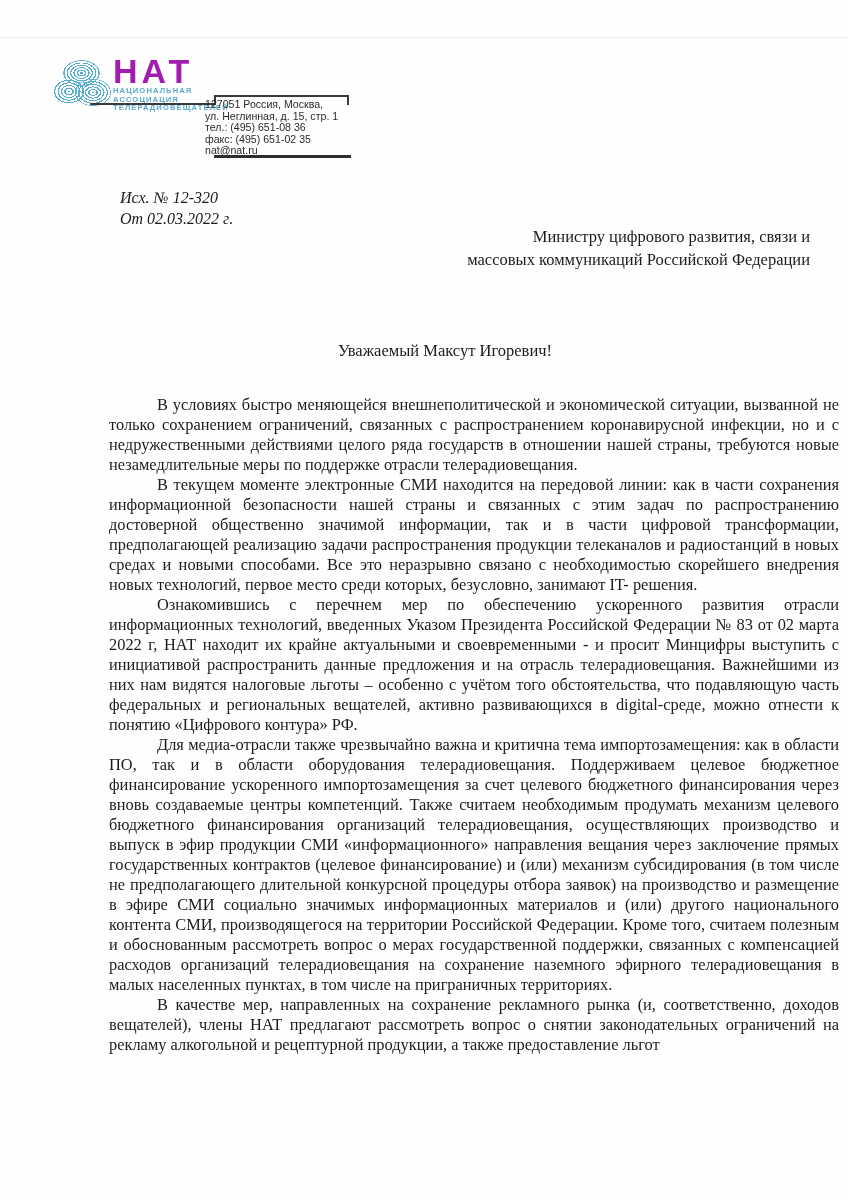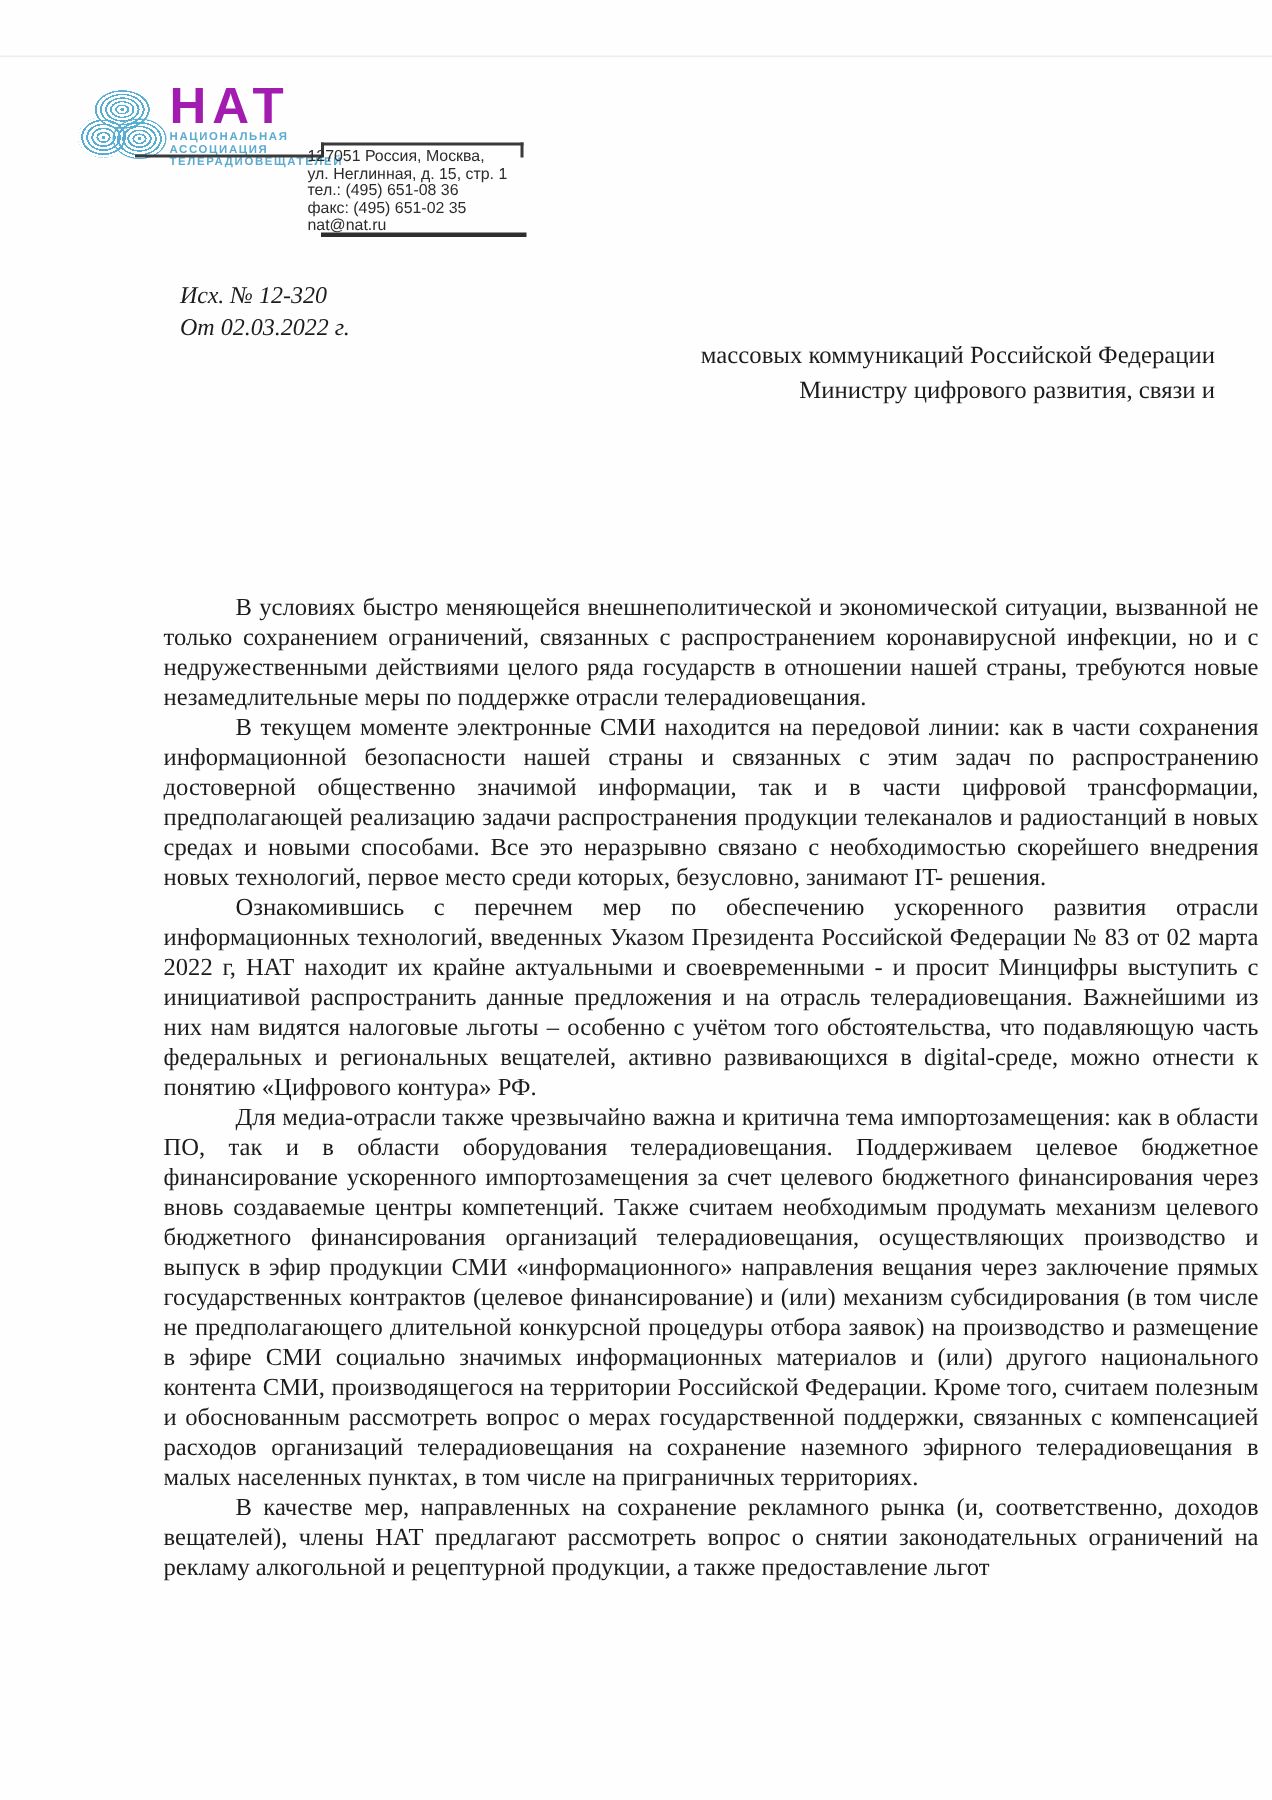--- a/index.html
+++ b/index.html
@@ -160,24 +160,25 @@
   </div>
 
   <div class="rule-thick"></div>
 
   <div class="ref">
     <div>Исх. №  12-320</div>
     <div>От 02.03.2022 г.</div>
   </div>
 
   <div class="addressee">
+    <div>Министру цифрового развития, связи и</div>
     <div>массовых коммуникаций Российской Федерации</div>
-    <div>Министру цифрового развития, связи и</div>
   </div>
 
+  <div class="salutation">Уважаемый Максут Игоревич!</div>
 
   <div class="body-text">
     <p>В условиях быстро меняющейся внешнеполитической и экономической ситуации, вызванной не только сохранением ограничений, связанных с распространением коронавирусной инфекции, но и с недружественными действиями целого ряда государств в отношении нашей страны, требуются новые незамедлительные меры по поддержке отрасли телерадиовещания.</p>
     <p>В текущем моменте электронные СМИ находится на передовой линии: как в части сохранения информационной безопасности нашей страны и связанных с этим задач по распространению достоверной общественно значимой информации, так и в части цифровой трансформации, предполагающей реализацию задачи распространения продукции телеканалов и радиостанций в новых средах и новыми способами. Все это неразрывно связано с необходимостью скорейшего внедрения новых технологий, первое место среди которых, безусловно, занимают IT- решения.</p>
     <p>Ознакомившись с перечнем мер по обеспечению ускоренного развития отрасли информационных технологий, введенных Указом Президента Российской Федерации № 83 от 02 марта 2022 г, НАТ находит их крайне актуальными и своевременными - и просит Минцифры выступить с инициативой распространить данные предложения и на отрасль телерадиовещания. Важнейшими из них нам видятся налоговые льготы – особенно с учётом того обстоятельства, что подавляющую часть федеральных и региональных вещателей, активно развивающихся в digital-среде, можно отнести к понятию «Цифрового контура» РФ.</p>
     <p>Для медиа-отрасли также чрезвычайно важна и критична тема импортозамещения: как в области ПО, так и в области оборудования телерадиовещания. Поддерживаем целевое бюджетное финансирование ускоренного импортозамещения за счет целевого бюджетного финансирования через вновь создаваемые центры компетенций. Также считаем необходимым продумать механизм целевого бюджетного финансирования организаций телерадиовещания, осуществляющих производство и выпуск в эфир продукции СМИ «информационного» направления вещания через заключение прямых государственных контрактов (целевое финансирование) и (или) механизм субсидирования (в том числе не предполагающего длительной конкурсной процедуры отбора заявок) на производство и размещение в эфире СМИ социально значимых информационных материалов и (или) другого национального контента СМИ, производящегося на территории Российской Федерации. Кроме того, считаем полезным и обоснованным рассмотреть вопрос о мерах государственной поддержки, связанных с компенсацией расходов организаций телерадиовещания на сохранение наземного эфирного телерадиовещания в малых населенных пунктах, в том числе на приграничных территориях.</p>
     <p>В качестве мер, направленных на сохранение рекламного рынка (и, соответственно, доходов вещателей), члены НАТ предлагают рассмотреть вопрос о снятии законодательных ограничений на рекламу алкогольной и рецептурной продукции, а также предоставление льгот</p>
   </div>
 </div>
 

